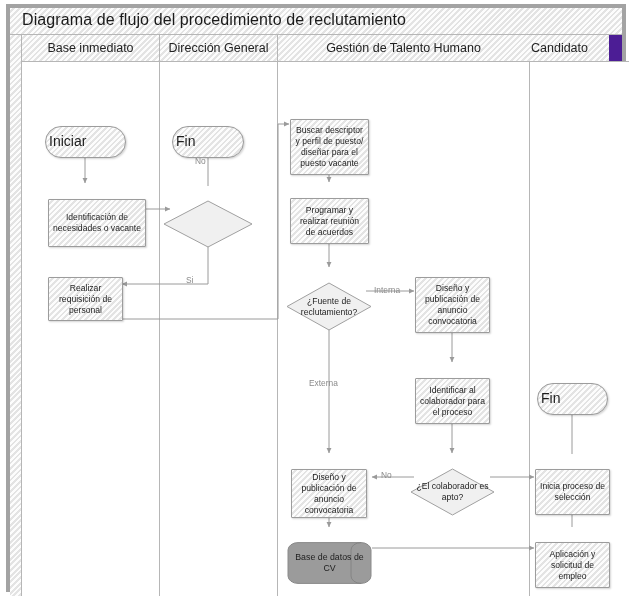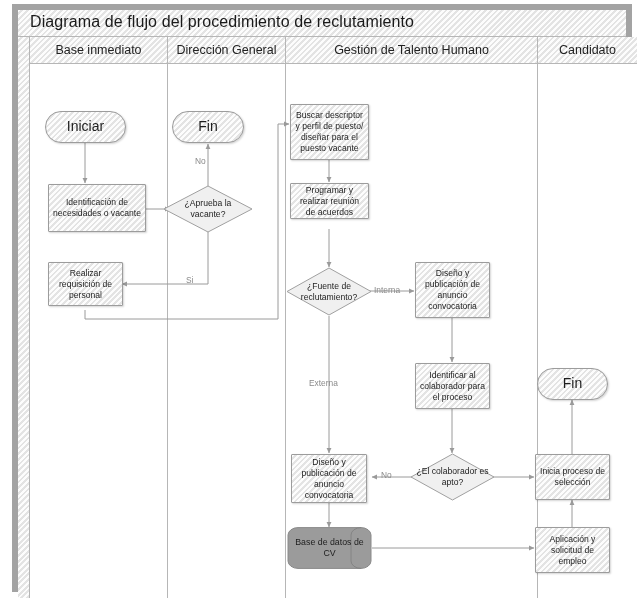--- a/index.html
+++ b/index.html
@@ -1,21 +1,21 @@
 <!DOCTYPE html>
 <html><head>
 <meta charset="utf-8">
 <style>
   html,body{margin:0;padding:0;background:#ffffff;}
   body{width:638px;height:602px;position:relative;overflow:hidden;
        font-family:"Liberation Sans","DejaVu Sans",sans-serif;}
 
   
   #diagram-frame{position:absolute;left:6px;top:4px;width:620px;height:588px;
-      border:6px solid #a3a3a3;box-sizing:border-box;background:#4c1d95;margin-left:6px;}
+      border:4px solid #a3a3a3;box-sizing:border-box;background:#4c1d95;}
 
   .hatch{
     background-color:#efefef;
     background-image:repeating-linear-gradient(135deg,
         rgba(255,255,255,.85) 0px, rgba(255,255,255,.85) 2px,
         rgba(218,218,218,.55) 2px, rgba(218,218,218,.55) 4px);
   }
 
   
   #title-bar{position:absolute;left:0;top:0;width:100%;height:27px;
@@ -39,23 +39,23 @@
   #lane-body-row{position:absolute;left:12px;top:54px;width:607px;height:534px;
       background:#fff;box-sizing:border-box;}
   .lane-body{position:absolute;top:0;height:100%;
       border-right:1px solid #b6b6b6;box-sizing:border-box;background:#fff;}
   .lane-body.last{border-right:none;}
 
   
   #nodes{position:absolute;left:0;top:0;width:638px;height:602px;}
 
   .node{position:absolute;box-sizing:border-box;
-        display:flex;align-items:center;justify-content:center;
+        display:flex;align-items:center;justify-content:flex-start;
         text-align:center;font-size:8.6px;color:#1d1d1d;line-height:1.28;
-        padding:2px 3px;}
+        padding:2px 3px;margin-top:15px;}
 
   .n-proc{border:1px solid #9c9c9c;border-radius:1px;
         box-shadow:1px 1px 2px rgba(0,0,0,.17);}
   .n-term{border:1px solid #9c9c9c;border-radius:16px;
         box-shadow:1px 1px 2px rgba(0,0,0,.17);font-size:14px;}
 
   .n-dec{background:transparent;border:none;box-shadow:none;}
   .dec-shape{position:absolute;left:0;top:0;width:100%;height:100%;}
   .dec-label{position:relative;z-index:2;width:100%;text-align:center;
         font-size:8.6px;line-height:1.25;color:#1d1d1d;}
@@ -83,21 +83,21 @@
   <div id="lane-header-row">
     <div class="lane-head hatch" style="left:0px;width:138px;">
       <span>Base inmediato</span>
     </div>
     <div class="lane-head hatch" style="left:138px;width:118px;">
       <span>Dirección General</span>
     </div>
     <div class="lane-head hatch" style="left:256px;width:252px;">
       <span>Gestión de Talento Humano</span>
     </div>
-    <div class="lane-head hatch last" style="left:508px;width:99px;">
+    <div class="lane-head hatch last" style="left:488px;width:99px;">
       <span>Candidato</span>
     </div>
   </div>
 
   <div id="lane-body-row">
     <div class="lane-body" style="left:0px;width:138px;"></div>
     <div class="lane-body" style="left:138px;width:118px;"></div>
     <div class="lane-body" style="left:256px;width:252px;"></div>
     <div class="lane-body last" style="left:508px;width:99px;"></div>
   </div>
@@ -162,28 +162,27 @@
   </div>
 
   <div class="node n-term hatch" style="left:172px;top:111px;width:72px;height:32px;">
     <span>Fin</span>
   </div>
 
   <div class="node n-dec" style="left:163px;top:185px;width:90px;height:48px;">
     <svg class="dec-shape" viewBox="0 0 90 48" preserveAspectRatio="none">
       <polygon points="45,1 89,24 45,47 1,24" fill="#f0f0f0" stroke="#a0a0a0" stroke-width="1"></polygon>
     </svg>
-    <span class="dec-label">¿Aprueba la vacante?</span>
   </div>
 
   <div class="node n-proc hatch" style="left:290px;top:104px;width:79px;height:56px;">
     <span>Buscar descriptor y perfil de puesto/ diseñar para el puesto vacante</span>
   </div>
 
-  <div class="node n-proc hatch" style="left:290px;top:183px;width:79px;height:36px;">
+  <div class="node n-proc hatch" style="left:290px;top:183px;width:79px;height:46px;">
     <span>Programar y realizar reunión de acuerdos</span>
   </div>
 
   <div class="node n-dec" style="left:286px;top:267px;width:86px;height:49px;">
     <svg class="dec-shape" viewBox="0 0 86 49" preserveAspectRatio="none">
       <polygon points="43,1 85,24.5 43,48 1,24.5" fill="#f0f0f0" stroke="#a0a0a0" stroke-width="1"></polygon>
     </svg>
     <span class="dec-label">¿Fuente de reclutamiento?</span>
   </div>
 

